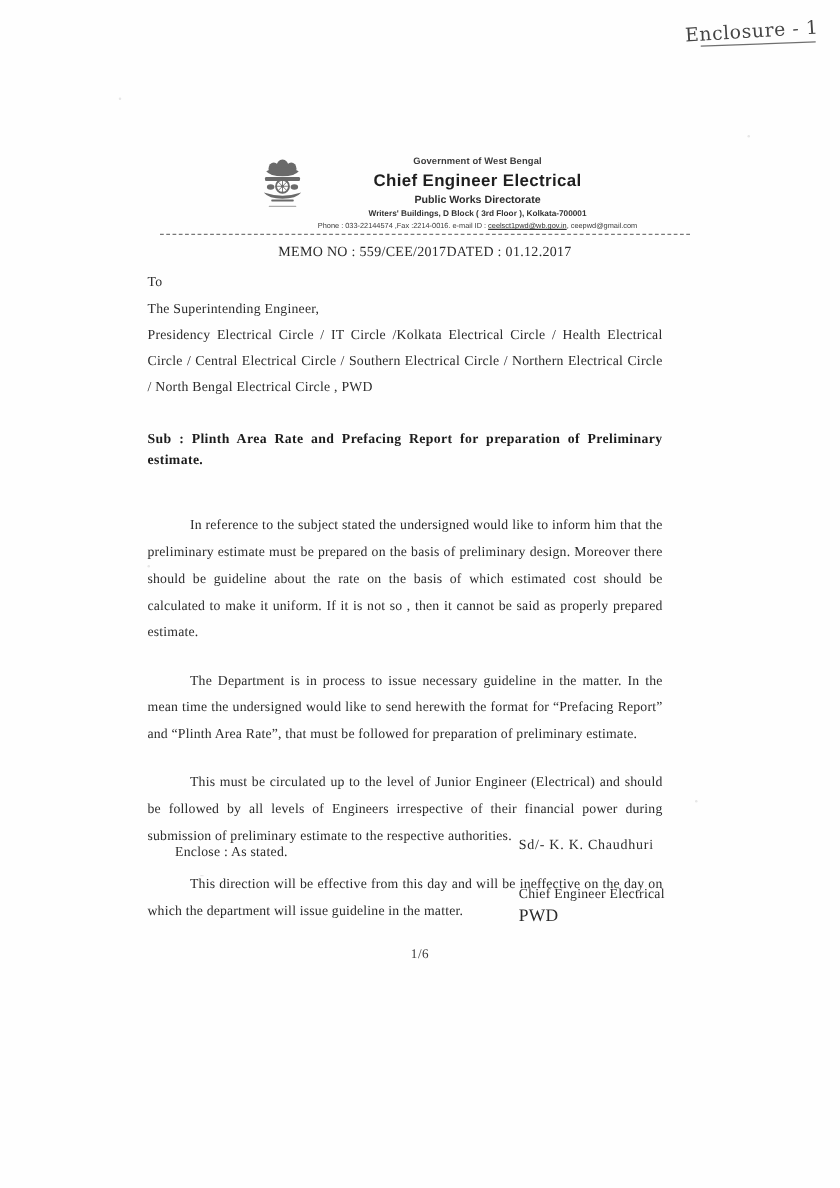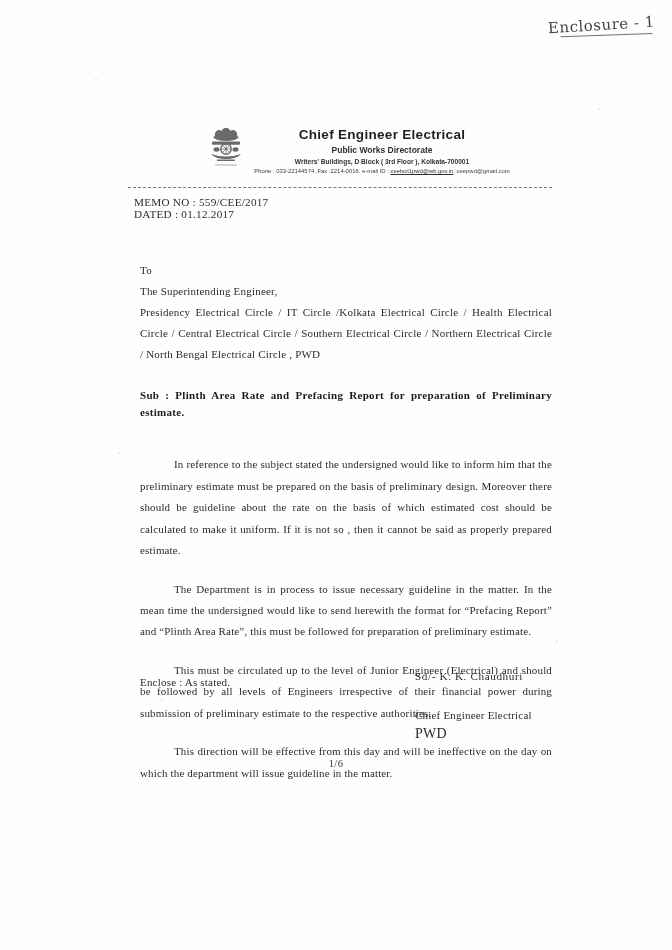--- a/index.html
+++ b/index.html
@@ -128,30 +128,28 @@
   .memo-row {
     position: absolute;
     top: 196px;
     left: 134px;
     width: 412px;
     display: flex;
     justify-content: center;
     font-size: 11.2px;
     color: #2b2b2b;
     letter-spacing: 0.25px;
-    flex-direction: column;
   }
 
   
   .body-block {
     position: absolute;
     top: 216px;
-    left: 140px;
+    left: 118px;
     width: 412px;
-    margin-top: 44px;
   }
   .to-label {
     font-size: 11px;
     letter-spacing: 0.2px;
     line-height: 1.9;
     color: #2b2b2b;
   }
   .addressee {
     font-size: 11px;
     letter-spacing: 0.2px;
@@ -278,20 +276,21 @@
           <ellipse cx="29.5" cy="23.5" rx="3" ry="2.2"></ellipse>
 
           <path d="M5 28 q15 5 30 0 q-4 5 -15 5 q-11 0 -15 -5 z"></path>
           <rect x="11" y="33.5" width="18" height="1.6" rx="0.6"></rect>
 
           <rect x="9" y="38.5" width="22" height="1.1" rx="0.5" opacity="0.55"></rect>
         </g>
       </svg>
     </div>
     <div class="lh-text">
+      <div class="lh-line1">Government of West Bengal</div>
       <div class="lh-line2">Chief  Engineer Electrical</div>
       <div class="lh-line3">Public Works Directorate</div>
       <div class="lh-line4">Writers' Buildings, D Block ( 3rd Floor ), Kolkata-700001</div>
       <div class="lh-line5"><span>Phone : 033-22144574 ,Fax :2214-0016. e-mail ID : </span><span class="mail-link">ceelsct1pwd@wb.gov.in</span><span>, ceepwd@gmail.com</span></div>
     </div>
   </div>
 
   <div class="rule"></div>
 
   <div class="memo-row">
@@ -300,21 +299,21 @@
   </div>
 
   <div class="body-block">
     <div class="to-label">To</div>
     <div class="addressee">The Superintending Engineer,</div>
     <div class="addressee">Presidency Electrical Circle / IT Circle /Kolkata Electrical Circle / Health Electrical Circle / Central Electrical Circle / Southern Electrical Circle / Northern Electrical Circle / North Bengal Electrical Circle , PWD</div>
 
     <div class="subject">Sub : Plinth Area Rate and Prefacing Report for preparation of Preliminary estimate.</div>
 
     <div class="para first">In reference to the subject stated the undersigned would like to inform him that the preliminary estimate must be prepared on the basis of preliminary design. Moreover there should be guideline about the rate on the basis of which estimated cost should be calculated to make it uniform. If it is not so , then it cannot be said as properly prepared estimate.</div>
-    <div class="para">The Department is in process to issue necessary guideline in the matter. In the mean time the undersigned would like to send herewith the format for “Prefacing Report” and “Plinth Area Rate”, this must be followed for preparation of preliminary estimate.</div>
+    <div class="para">The Department is in process to issue necessary guideline in the matter. In the mean time the undersigned would like to send herewith the format for “Prefacing Report” and “Plinth Area Rate”, that must be followed for preparation of preliminary estimate.</div>
     <div class="para">This must be circulated up to the level of Junior Engineer (Electrical) and should be followed by all levels of Engineers irrespective of their financial power during submission of preliminary estimate to the respective authorities.</div>
     <div class="para">This direction will be effective from this day and will be ineffective on the day on which the department will issue guideline in the matter.</div>
   </div>
 
   <div class="enclose">Enclose : As stated.</div>
 
   <div class="signature">
     <div class="sig-name">Sd/- K. K. Chaudhuri</div>
     <div class="sig-title">Chief Engineer Electrical</div>
     <div class="sig-dept">PWD</div>

